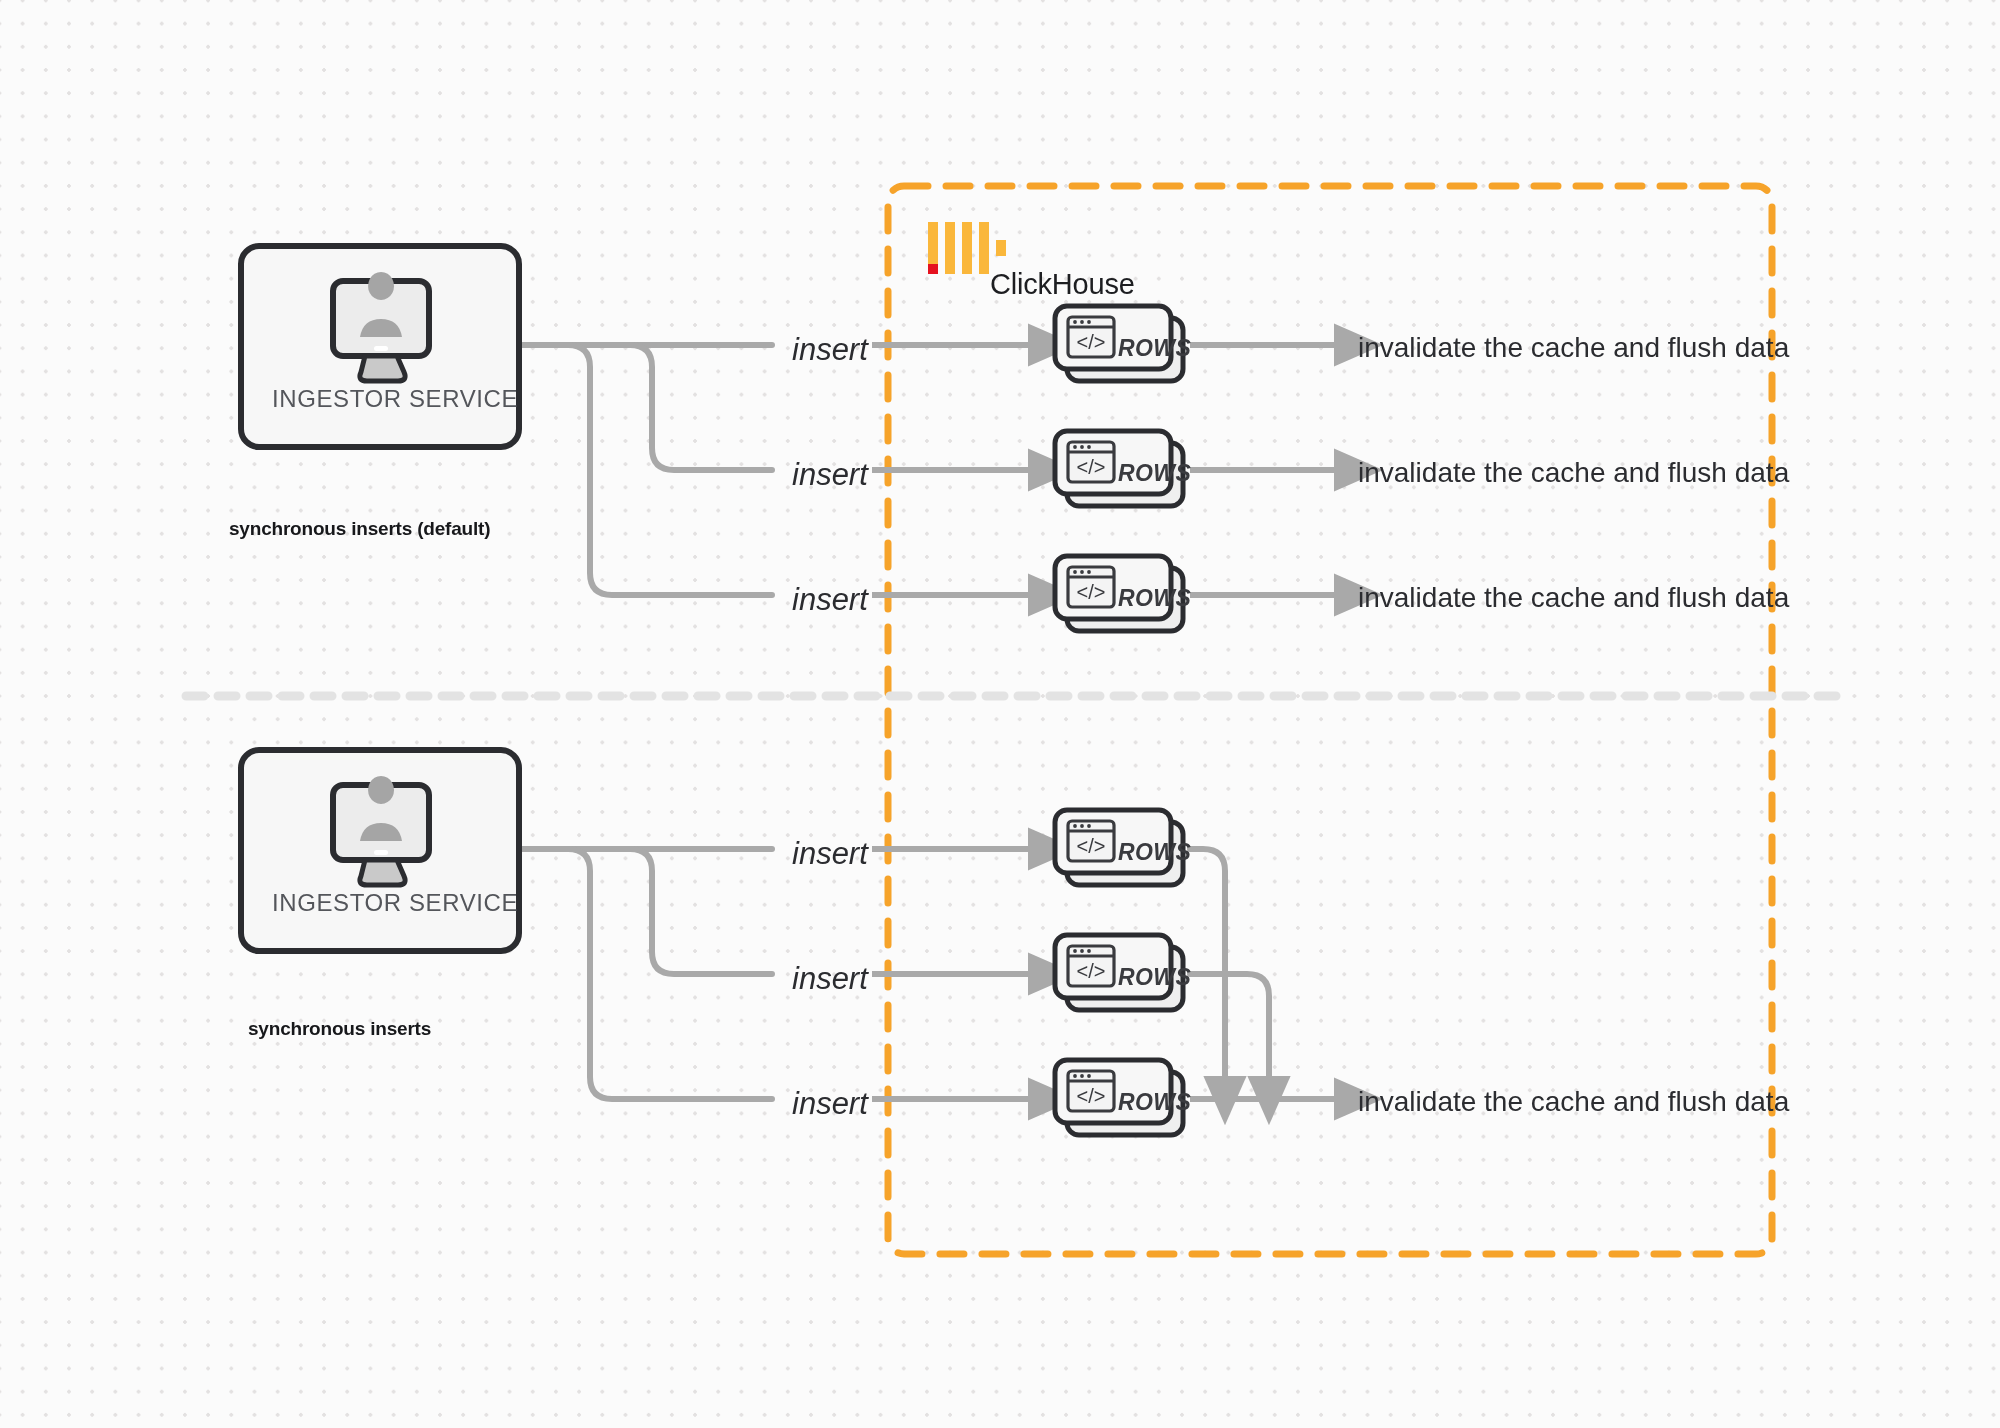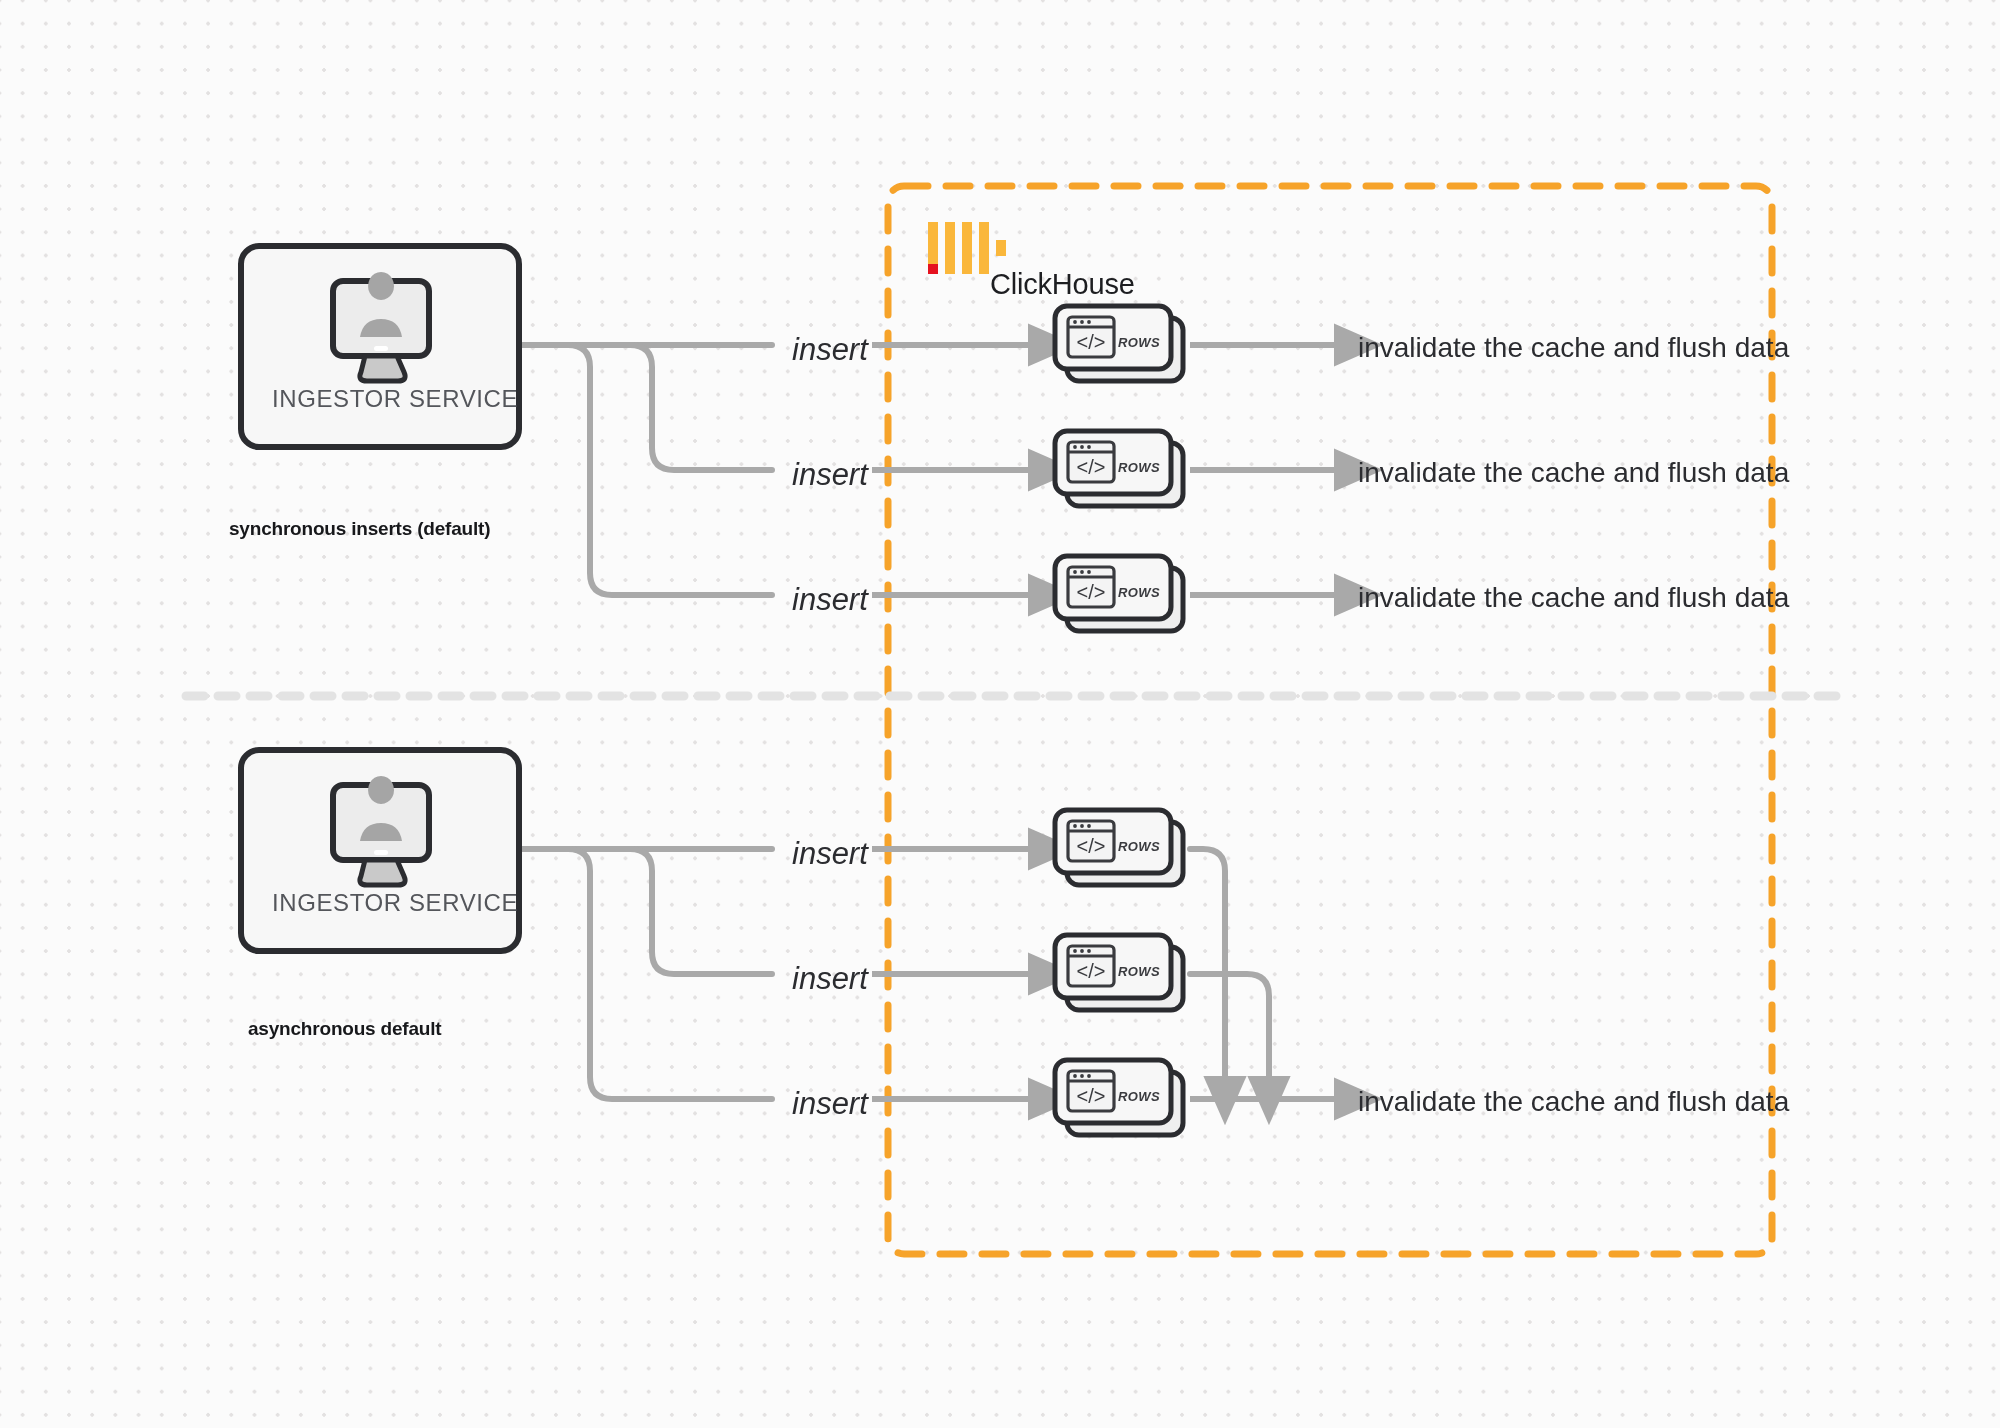--- a/index.html
+++ b/index.html
@@ -45,21 +45,21 @@
     font-weight: bold;
     color: #17181b;
     letter-spacing: -0.2px;
   }
   .label-service {
     font-size: 24px;
     color: #54565b;
     letter-spacing: 0.6px;
   }
   .label-rows {
-    font-size: 13px;
+    font-size: 23px;
     font-style: italic;
     font-weight: bold;
     color: #3a3b3f;
     letter-spacing: 0.4px;
   }
   .label-ch {
     font-size: 29px;
     color: #1d1e21;
     letter-spacing: -0.2px;
   }
@@ -252,21 +252,21 @@
   <div class="txt label-rows" style="left:1118px; top:335px;">ROWS</div>
   <div class="txt label-rows" style="left:1118px; top:460px;">ROWS</div>
   <div class="txt label-rows" style="left:1118px; top:585px;">ROWS</div>
 
   <div class="txt label-flush" style="left:1358px; top:332px;">invalidate the cache and flush data</div>
   <div class="txt label-flush" style="left:1358px; top:457px;">invalidate the cache and flush data</div>
   <div class="txt label-flush" style="left:1358px; top:582px;">invalidate the cache and flush data</div>
 
   <div class="txt label-service" style="left:272px; top:889px; width:216px; text-align:center;">INGESTOR SERVICE</div>
 
-  <div class="txt label-bold" style="left:248px; top:1018px;">asynchronous default</div>
+  <div class="txt label-bold" style="left:248px; top:1018px;">synchronous inserts</div>
 
   <div class="txt label-insert" style="left:792px; top:836px;">insert</div>
   <div class="txt label-insert" style="left:792px; top:961px;">insert</div>
   <div class="txt label-insert" style="left:792px; top:1086px;">insert</div>
 
   <div class="txt label-rows" style="left:1118px; top:839px;">ROWS</div>
   <div class="txt label-rows" style="left:1118px; top:964px;">ROWS</div>
   <div class="txt label-rows" style="left:1118px; top:1089px;">ROWS</div>
 
   <div class="txt label-flush" style="left:1358px; top:1086px;">invalidate the cache and flush data</div>

